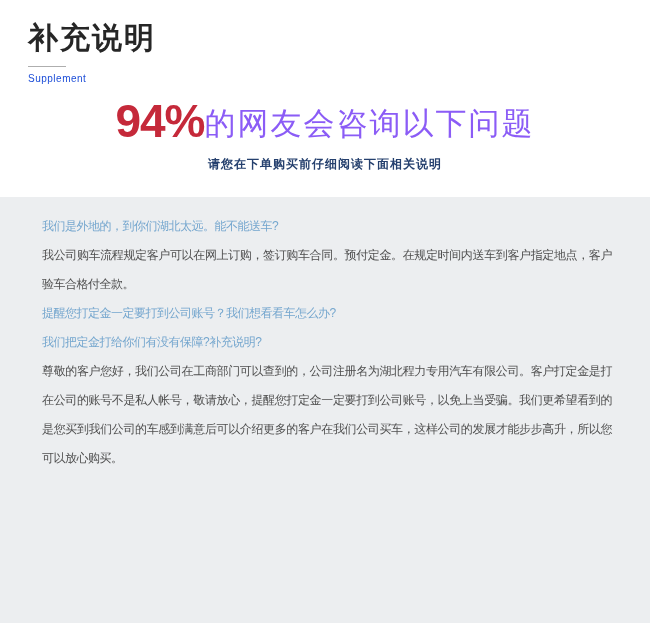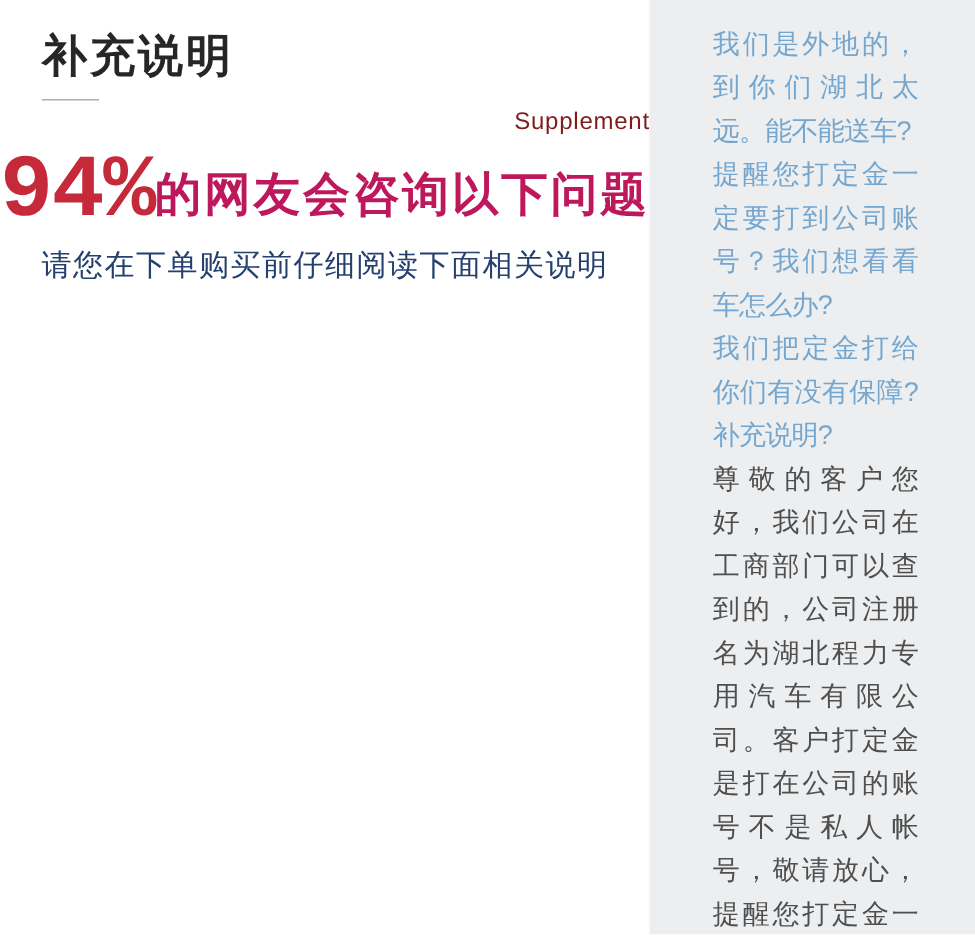--- a/index.html
+++ b/index.html
@@ -1,50 +1,50 @@
 <!DOCTYPE html>
 <html><head>
 <meta charset="utf-8">
 <style>
   html,body { margin:0; padding:0; background:#ffffff; }
   .page {
     width:650px; height:623px;
-    display:flex; flex-direction:row;
+    display:flex; flex-direction:column;
     background:#ffffff; overflow:hidden;
     font-family:"Liberation Sans","DejaVu Sans",sans-serif;
   }
   
   .top { height:197px; box-sizing:border-box; padding-top:22px; }
   .hdr { padding-left:28px; }
   .title {
     margin:0; font-size:30px; font-weight:900; color:#262626;
     letter-spacing:2px; line-height:32px;
   }
   .rule { width:38px; height:1px; background:#aeaeae; margin-top:12px; }
-  .subtitle { margin-top:6px; font-size:16px; color:#7f1d1d; letter-spacing:0.5px;text-align:right; }
+  .subtitle { margin-top:6px; font-size:10px; color:#1d4ed8; letter-spacing:0.5px; }
   
   .banner { text-align:center; margin-top:15px; }
   .headline { line-height:44px; white-space:nowrap; }
   .pct {
-    color:#c5293a; font-size:59px; font-weight:900;
+    color:#c5293a; font-size:46px; font-weight:900;
     letter-spacing:-1px; vertical-align:-3px;
-    font-family:Liberation Mono, monospace;
+    font-family:Liberation Sans, sans-serif;
   }
   .headline-rest {
-    color:#be185d; font-size:31px; font-weight:700; letter-spacing:2px;margin-top:36px;
+    color:#8b5cf6; font-size:31px; font-weight:400; letter-spacing:2px;margin-top:36px;
   }
   .subheadline {
-    margin-top:5px; font-size:20px; font-weight:400;
+    margin-top:5px; font-size:12px; font-weight:700;
     color:#25406e; letter-spacing:1px;
   }
   
   .faq {
     flex:1; background:#eceef0; box-sizing:border-box;
     padding:15px 38px 0 42px;
-    font-size:18px; line-height:29px; letter-spacing:-0.5px;
+    font-size:12px; line-height:29px; letter-spacing:-0.5px;
     overflow:hidden; text-align:justify;
   }
   .faq p { margin:0; }
   .faq .q { color:#74a6ce; }
   .faq .a { color:#4f4f4f; }
 </style>
 </head>
 <body>
 
 <div class="page">
@@ -59,18 +59,19 @@
     <div class="banner">
       <div class="headline">
         <span class="pct">94%</span><span class="headline-rest">的网友会咨询以下问题</span>
       </div>
       <div class="subheadline">请您在下单购买前仔细阅读下面相关说明</div>
     </div>
   </div>
 
   <div class="faq" id="faq-list">
       <p class="q">我们是外地的，到你们湖北太远。能不能送车?</p>
+      <p class="a">我公司购车流程规定客户可以在网上订购，签订购车合同。预付定金。在规定时间内送车到客户指定地点，客户验车合格付全款。</p>
       <p class="q">提醒您打定金一定要打到公司账号？我们想看看车怎么办?</p>
       <p class="q">我们把定金打给你们有没有保障?补充说明?</p>
       <p class="a">尊敬的客户您好，我们公司在工商部门可以查到的，公司注册名为湖北程力专用汽车有限公司。客户打定金是打在公司的账号不是私人帐号，敬请放心，提醒您打定金一定要打到公司账号，以免上当受骗。我们更希望看到的是您买到我们公司的车感到满意后可以介绍更多的客户在我们公司买车，这样公司的发展才能步步高升，所以您可以放心购买。</p>
     </div>
 
 </div>
 
 </body></html>

